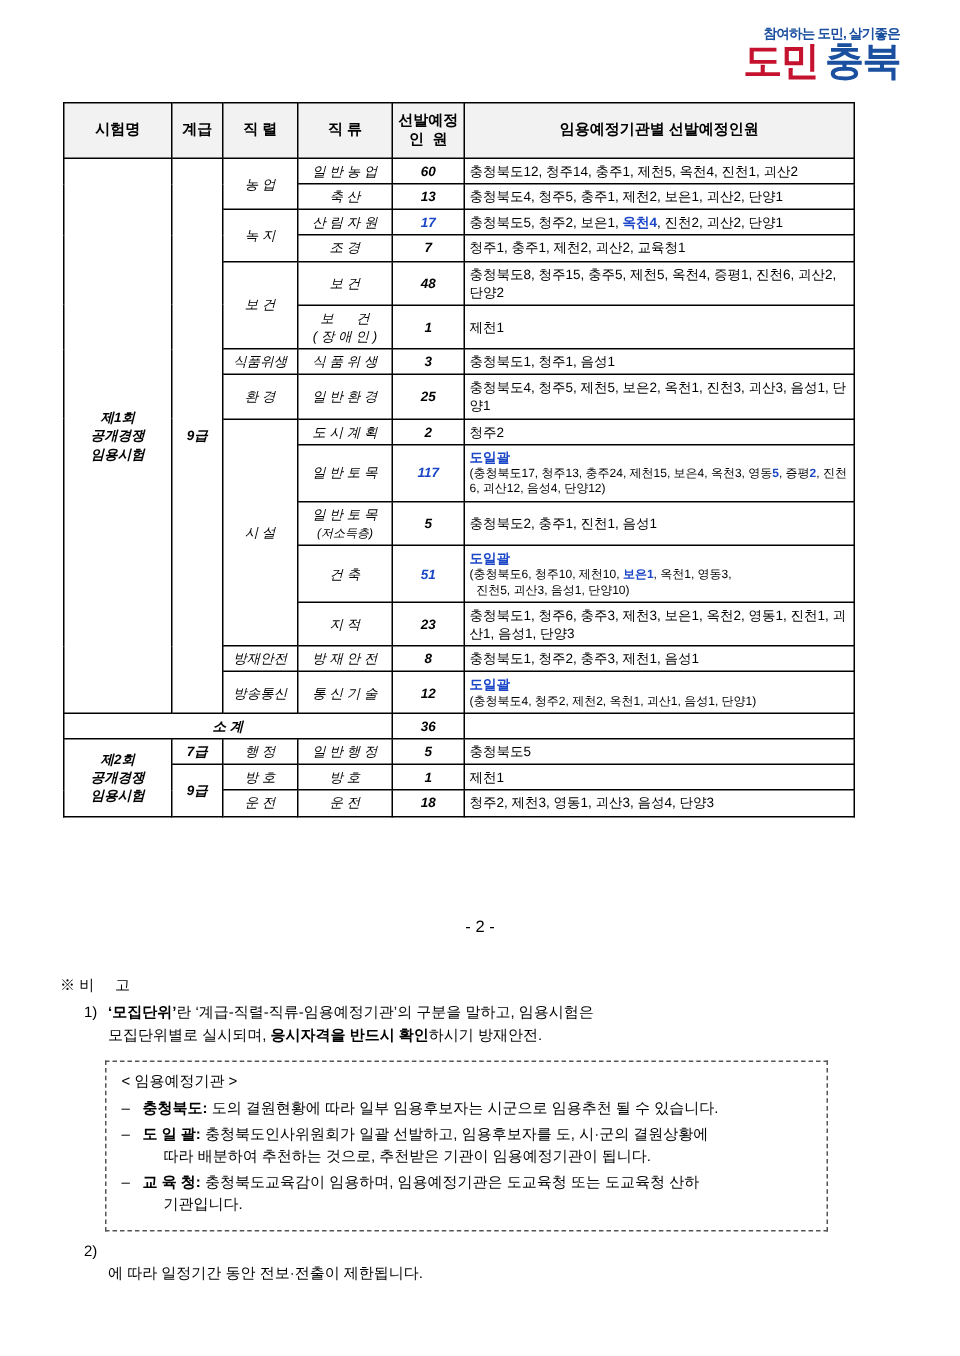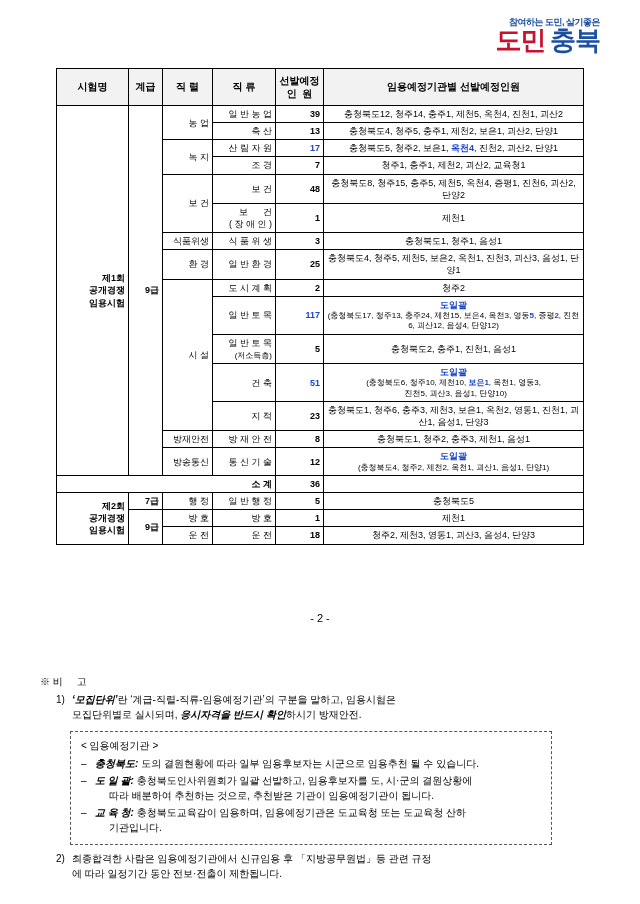--- a/index.html
+++ b/index.html
@@ -23,57 +23,57 @@
   }
   .logo .l2{
     font-size:20px;font-weight:bold;color:#1b4fa0;letter-spacing:-1px;
   }
   .logo .l2 .red{color:#c4122f;}
   .logo .l2 .blue{color:#1b4fa0;text-align:right;}
   .logo .l2 .big{font-size:26px;}
 
   
   table.main{
-    position:absolute;top:68px;left:56px;
+    position:absolute;top:68px;left:42px;
     width:527px;
     border-collapse:collapse;
     table-layout:fixed;
   }
   table.main td, table.main th{
     border:1px solid #000;
     font-size:9px;
     padding:2px 3px;
     vertical-align:middle;
     line-height:1.35;
   }
   table.main th{
     background:#f2f2f2;
     font-weight:bold;
     text-align:center;
     font-size:10px;
     padding:5px 2px;
   }
-  .c{text-align:right;}
-  .l{text-align:center;}
+  .c{text-align:center;font-style:italic;}
+  .l{text-align:left;}
   .b{font-weight:bold;}
   .blue{color:#1b46c8;}
   .num{font-weight:bold;font-size:10px;}
   .tiny{font-size:8px;line-height:1.3;}
   .exam-cell{font-weight:bold;font-size:10px;line-height:1.7;}
 
   
   .notes{
     position:absolute;top:650px;left:40px;right:34px;
-    font-size:10px;line-height:1.55;margin-top:24px;
+    font-size:10px;line-height:1.55;
   }
   .note-head{font-size:10px;}
   .n1{display:flex;margin-top:2px;padding-left:16px;}
   .n1 .marker{width:16px;flex:0 0 16px;}
   .n1 .body{flex:1;}
-  .strong{font-weight:bold;font-style:italic;}
+  .strong{font-weight:bold;}
 
   .box{
     border:1px dashed #555;
     margin:8px 0 6px 30px;
     padding:6px 10px 8px 10px;
     width:482px;
     box-sizing:border-box;
     font-size:10px;
     line-height:1.55;
   }
@@ -120,21 +120,21 @@
         <th>임용예정기관별 선발예정인원</th>
       </tr>
     </thead>
     <tbody>
 
       <tr>
         <td class="c exam-cell" rowspan="15">제1회<br>공개경쟁<br>임용시험</td>
         <td class="c b" rowspan="15">9급</td>
         <td class="c" rowspan="2">농  업</td>
         <td class="c">일 반 농 업</td>
-        <td class="c num">39</td>
+        <td class="c num">60</td>
         <td class="l">충청북도12, 청주14, 충주1, 제천5, 옥천4, 진천1, 괴산2</td>
       </tr>
 
       <tr>
         <td class="c">축      산</td>
         <td class="c num">13</td>
         <td class="l">충청북도4, 청주5, 충주1, 제천2, 보은1, 괴산2, 단양1</td>
       </tr>
 
       <tr>
@@ -295,20 +295,20 @@
         <div class="txt">
           <span class="strong">교 육 청:</span> <span>충청북도교육감이 임용하며, 임용예정기관은 도교육청 또는 도교육청 산하</span><br>
           <span class="indent">기관입니다.</span>
         </div>
       </div>
     </div>
 
     <div class="n1">
       <div class="marker">2)</div>
       <div class="body">
-        <span>최종합격한 사람은 임용예정기관에서 신규임용 후 「지방공무원법」등 관련 규정</span><br>
+        <br>
         <span>에 따라 일정기간 동안 전보·전출이 제한됩니다.</span>
       </div>
     </div>
   </div>
 
   <div class="pagenum">- 2 -</div>
 </div>
 
 </body></html>

